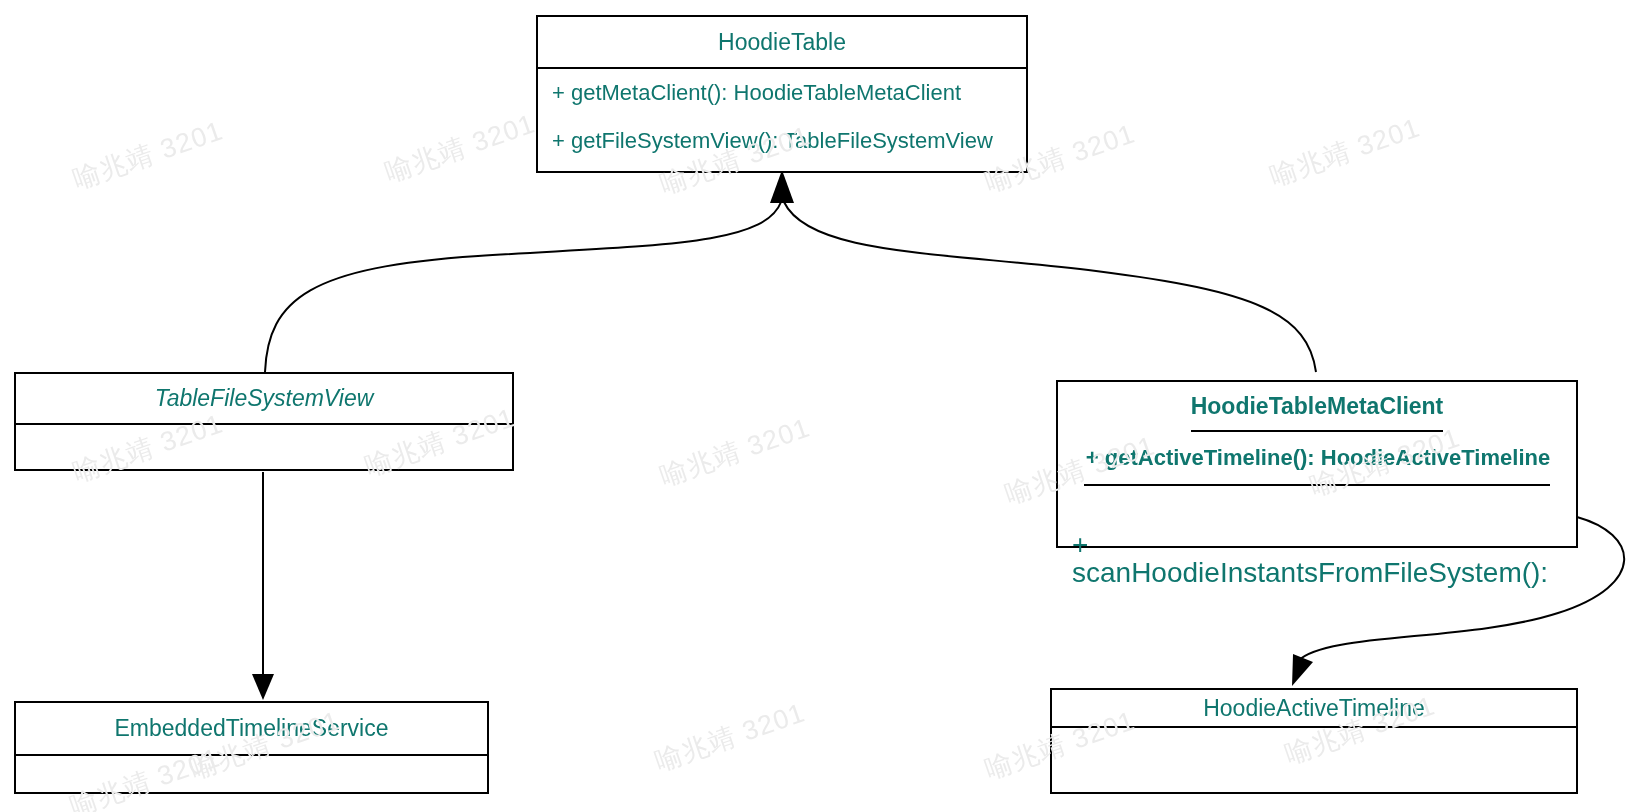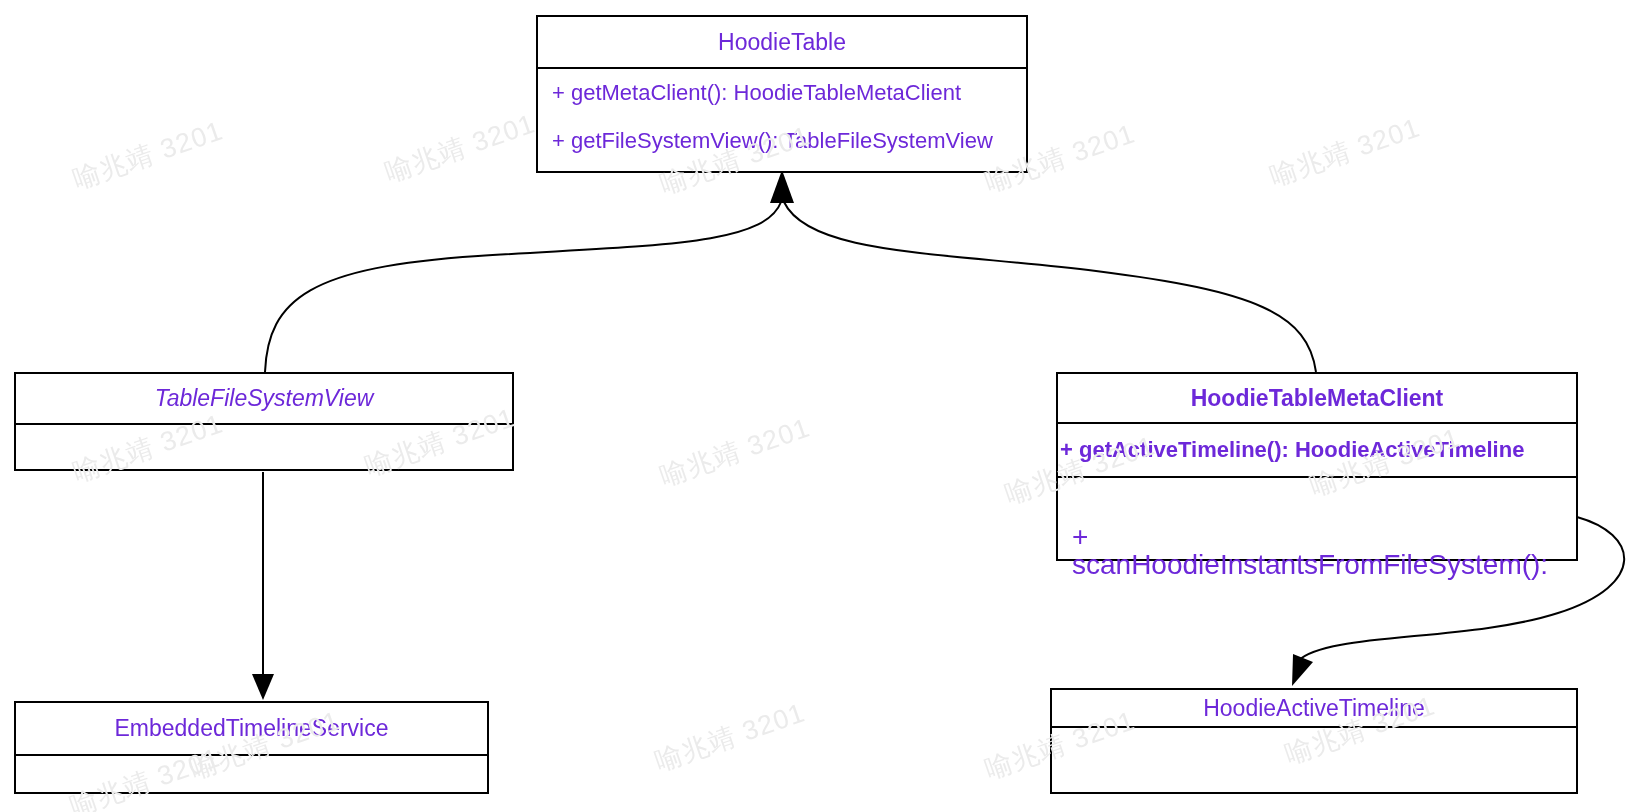--- a/index.html
+++ b/index.html
@@ -13,21 +13,21 @@
   .edges {
     position:absolute; left:0; top:0; z-index:1;
   }
   .edges path { fill:none; stroke:#000000; stroke-width:2; }
   .edges polygon { fill:#000000; stroke:none; }
   .cls {
     position:absolute; z-index:2;
     box-sizing:border-box;
     border:2px solid #000000;
     background:#ffffff;
-    color:#6d28d9;
+    color:#0f766e;
     display:flex; flex-direction:column;
   }
   .cls-title {
     box-sizing:border-box;
     border-bottom:2px solid #000000;
     display:flex; align-items:center; justify-content:center;
     font-size:23px;
     flex-shrink:0;
   }
   .cls-title.bold { font-weight:bold; }
@@ -87,21 +87,21 @@
       <div class="m">+ getMetaClient(): HoodieTableMetaClient</div>
       <div class="m">+ getFileSystemView(): TableFileSystemView</div>
     </div>
   </div>
 
   <div class="cls" style="left:14px; top:372px; width:500px; height:99px;font-style:italic;">
     <div class="cls-title" style="height:51px;">TableFileSystemView</div>
     <div class="cls-empty"></div>
   </div>
 
-  <div class="cls" style="left:1056px; top:372px; width:522px; height:189px;">
+  <div class="cls" style="left:1056px; top:380px; width:522px; height:168px;align-items:center;">
     <div class="cls-title bold" style="height:50px;">HoodieTableMetaClient</div>
     <div class="m-row divided" style="height:54px; line-height:52px; font-weight:bold;">+ getActiveTimeline(): HoodieActiveTimeline</div>
     <div class="m-wrap">
       <div>+ scanHoodieInstantsFromFileSystem():</div>
     </div>
   </div>
 
   <div class="cls" style="left:14px; top:701px; width:475px; height:93px;">
     <div class="cls-title" style="height:53px;">EmbeddedTimelineService</div>
     <div class="cls-empty"></div>

